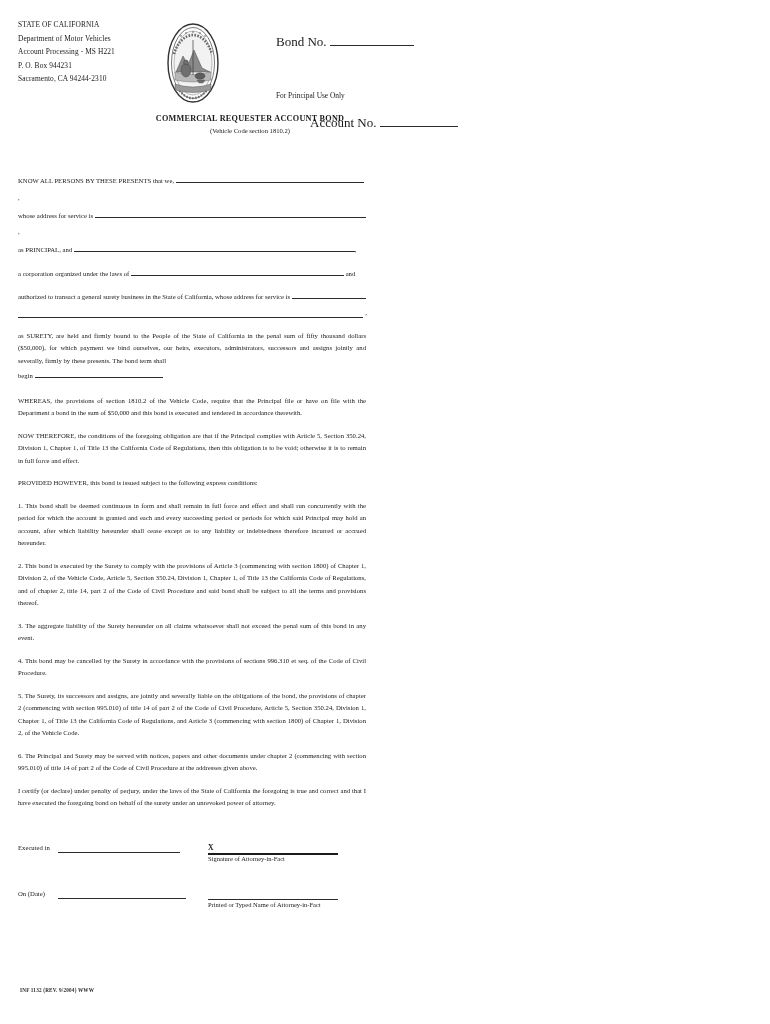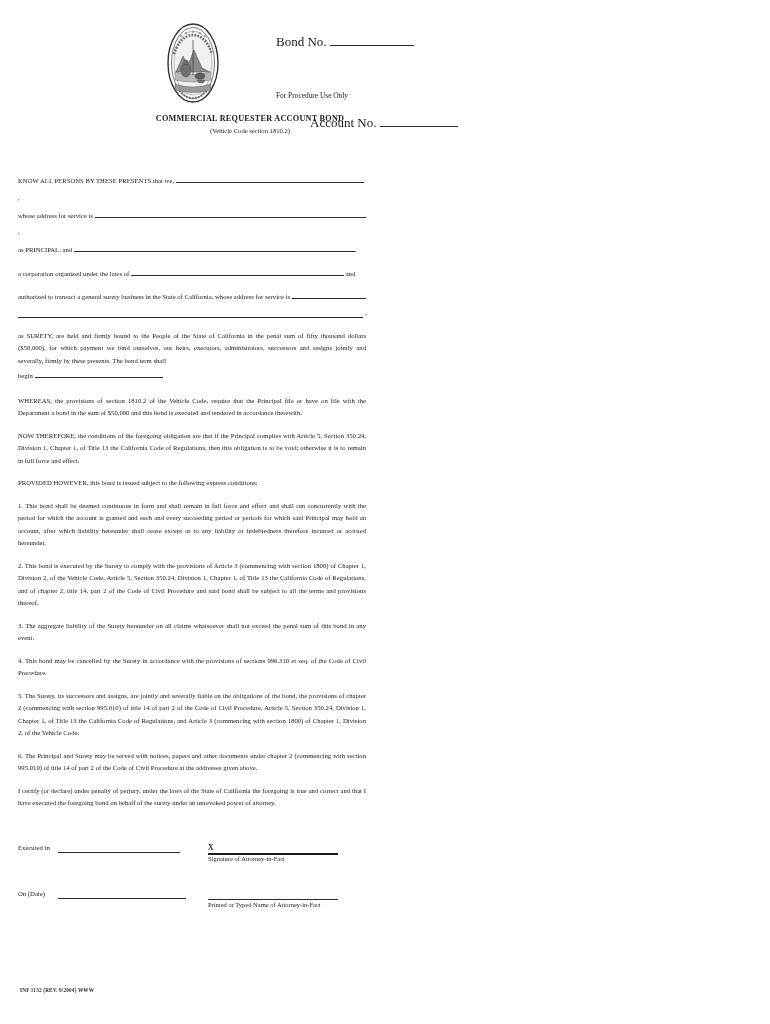--- a/index.html
+++ b/index.html
@@ -202,20 +202,27 @@
     white-space: nowrap;
   }
 </style>
 </head>
 <body>
 
 <div class="page">
 
   <div class="header">
 
+    <div class="agency-block">
+      <div>STATE OF CALIFORNIA</div>
+      <div>Department of Motor Vehicles</div>
+      <div>Account Processing - MS H221</div>
+      <div>P. O. Box 944231</div>
+      <div>Sacramento, CA 94244-2310</div>
+    </div>
 
     <div class="seal">
       <svg viewBox="0 0 58 86" width="58" height="86" xmlns="http://www.w3.org/2000/svg">
         <ellipse cx="29" cy="43" rx="25" ry="39" fill="#ffffff" stroke="#333333" stroke-width="1.4"></ellipse>
         <ellipse cx="29" cy="43" rx="21.5" ry="35.5" fill="#ffffff" stroke="#555555" stroke-width="0.8"></ellipse>
         <ellipse cx="29" cy="43" rx="19" ry="32" fill="#f2f2f2" stroke="#777777" stroke-width="0.5"></ellipse>
 
         <path d="M12 52 L19 36 L24 45 L30 30 L38 48 L46 52 Z" fill="#8a8a8a" stroke="#4a4a4a" stroke-width="0.5"></path>
 
         <path d="M11 52 Q29 57 47 52 L47 60 Q29 64 11 60 Z" fill="#b8b8b8" stroke="#5a5a5a" stroke-width="0.4"></path>
@@ -242,21 +249,21 @@
 
         <path d="M11 64 Q29 70 47 64 L47 70 Q29 75 11 70 Z" fill="#9a9a9a" stroke="#4a4a4a" stroke-width="0.4"></path>
       </svg>
     </div>
 
     <div class="bond-no-row">
       <span>Bond No.</span>
       <span class="ul-short" style="width:84px;"></span>
     </div>
 
-    <div class="dept-use">For Procedure Use Only</div>
+    <div class="dept-use">For Principal Use Only</div>
 
     <div class="account-no-row">
       <span>Account No.</span>
       <span class="ul-short" style="width:78px;"></span>
     </div>
   </div>
 
   <div class="title-block">
     <div class="doc-title">COMMERCIAL REQUESTER ACCOUNT BOND</div>
     <div class="doc-subtitle">(Vehicle Code section 1810.2)</div>

